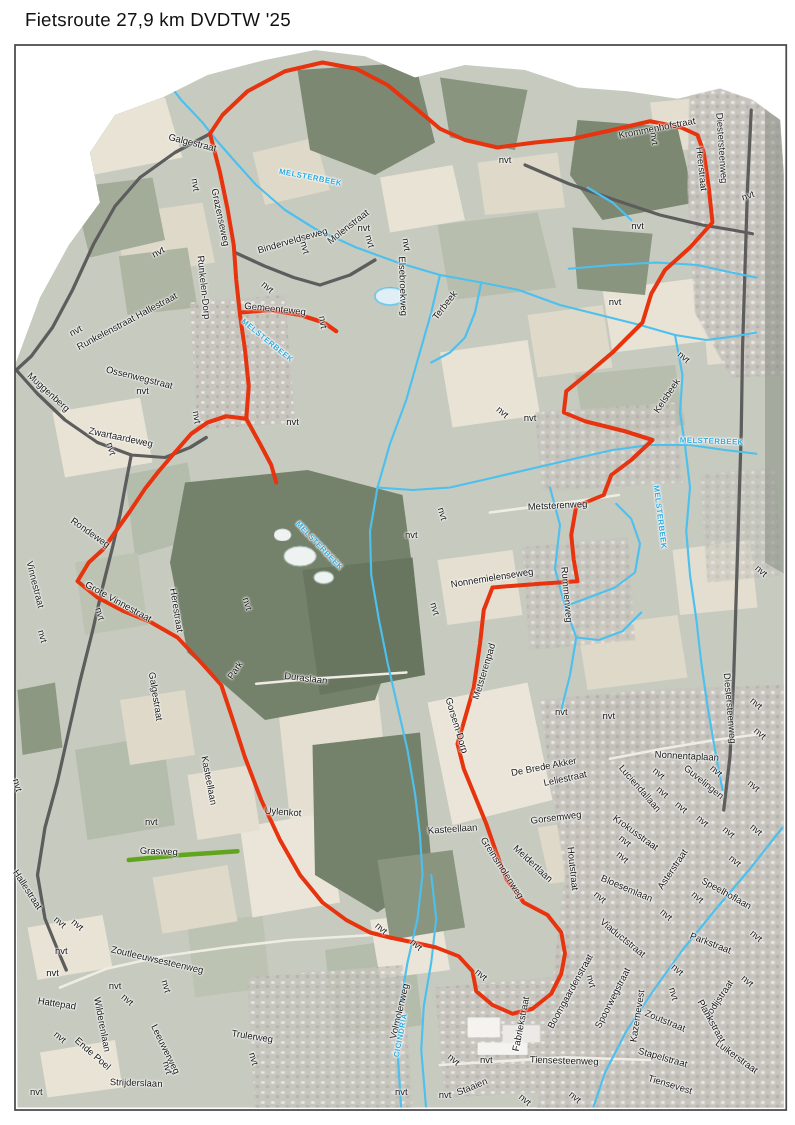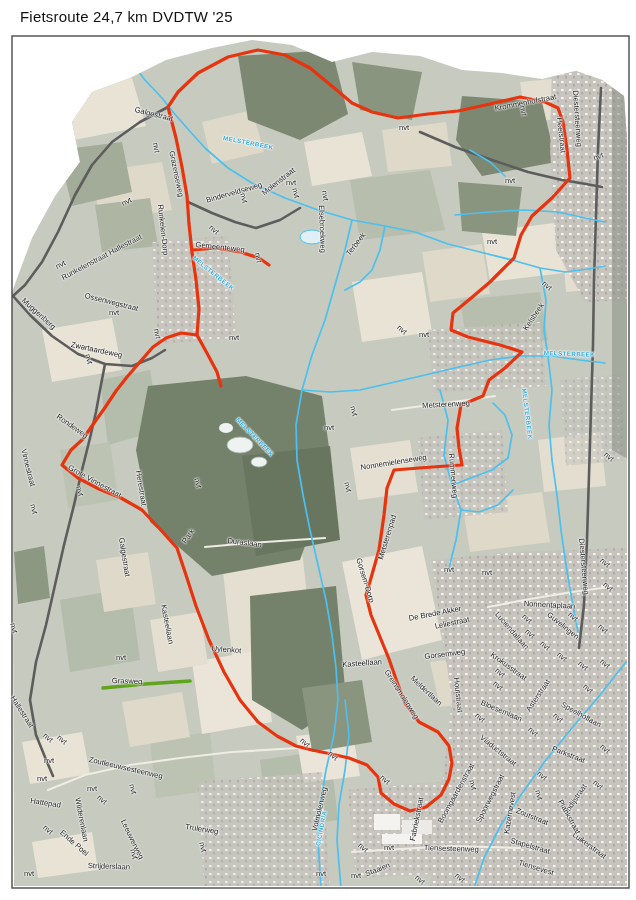--- a/index.html
+++ b/index.html
@@ -18,21 +18,21 @@
   #labels{position:absolute;left:0;top:0;width:636px;height:900px;pointer-events:none;}
   .lbl{position:absolute;left:0;top:0;white-space:nowrap;transform-origin:0 0;
        font-size:7.6px;color:#151515;
        text-shadow:0 0 2px #fff,0 0 2px #fff,0 0 2px #fff,0 0 1px #fff;}
   .lbl.blue{color:#2fa9de;font-size:6.2px;font-weight:bold;letter-spacing:.4px;}
 </style>
 </head>
 <body>
 
 <div class="stage">
-  <div class="title">Fietsroute 24,7 km DVDTW '25</div>
+  <div class="title">Fietsroute 27,9 km DVDTW '25</div>
 
   <div class="mapwrap">
     <svg width="636" height="900" viewBox="0 0 636 900">
       <defs>
         <pattern id="urb" patternUnits="userSpaceOnUse" width="8" height="8">
           <rect width="8" height="8" fill="#c7c3bd"></rect>
           <rect x="1" y="1" width="2.6" height="2" fill="#ffffff" opacity="0.85"></rect>
           <rect x="5" y="4" width="2" height="2.5" fill="#8f8d88" opacity="0.5"></rect>
         </pattern>
         <clipPath id="blobClip">

